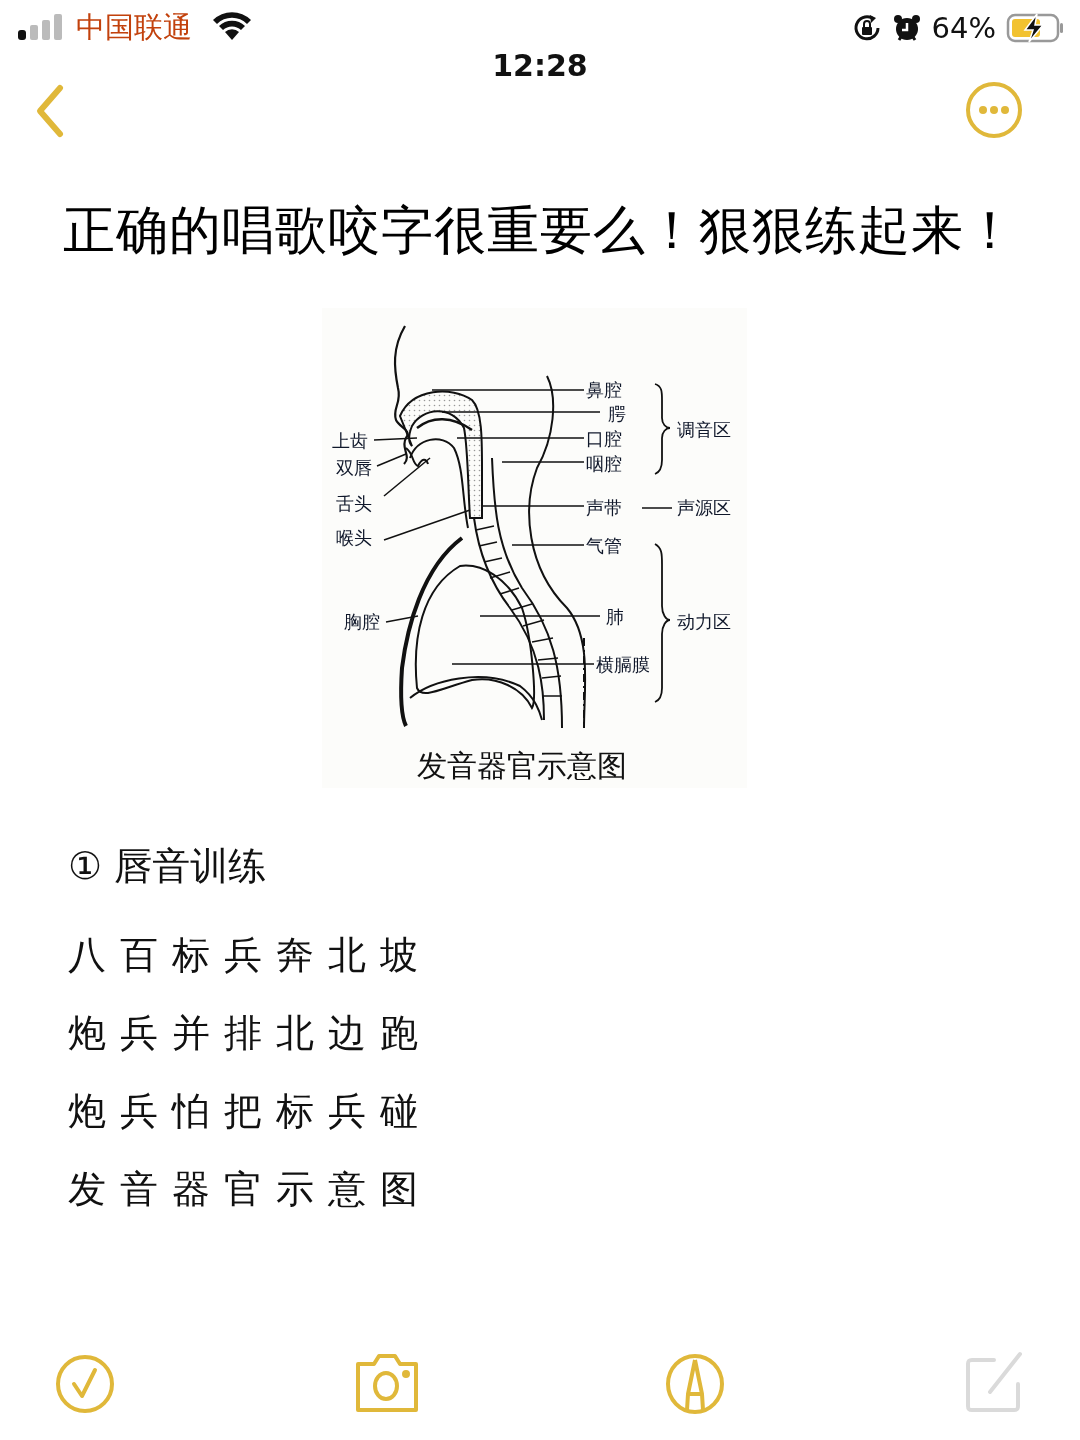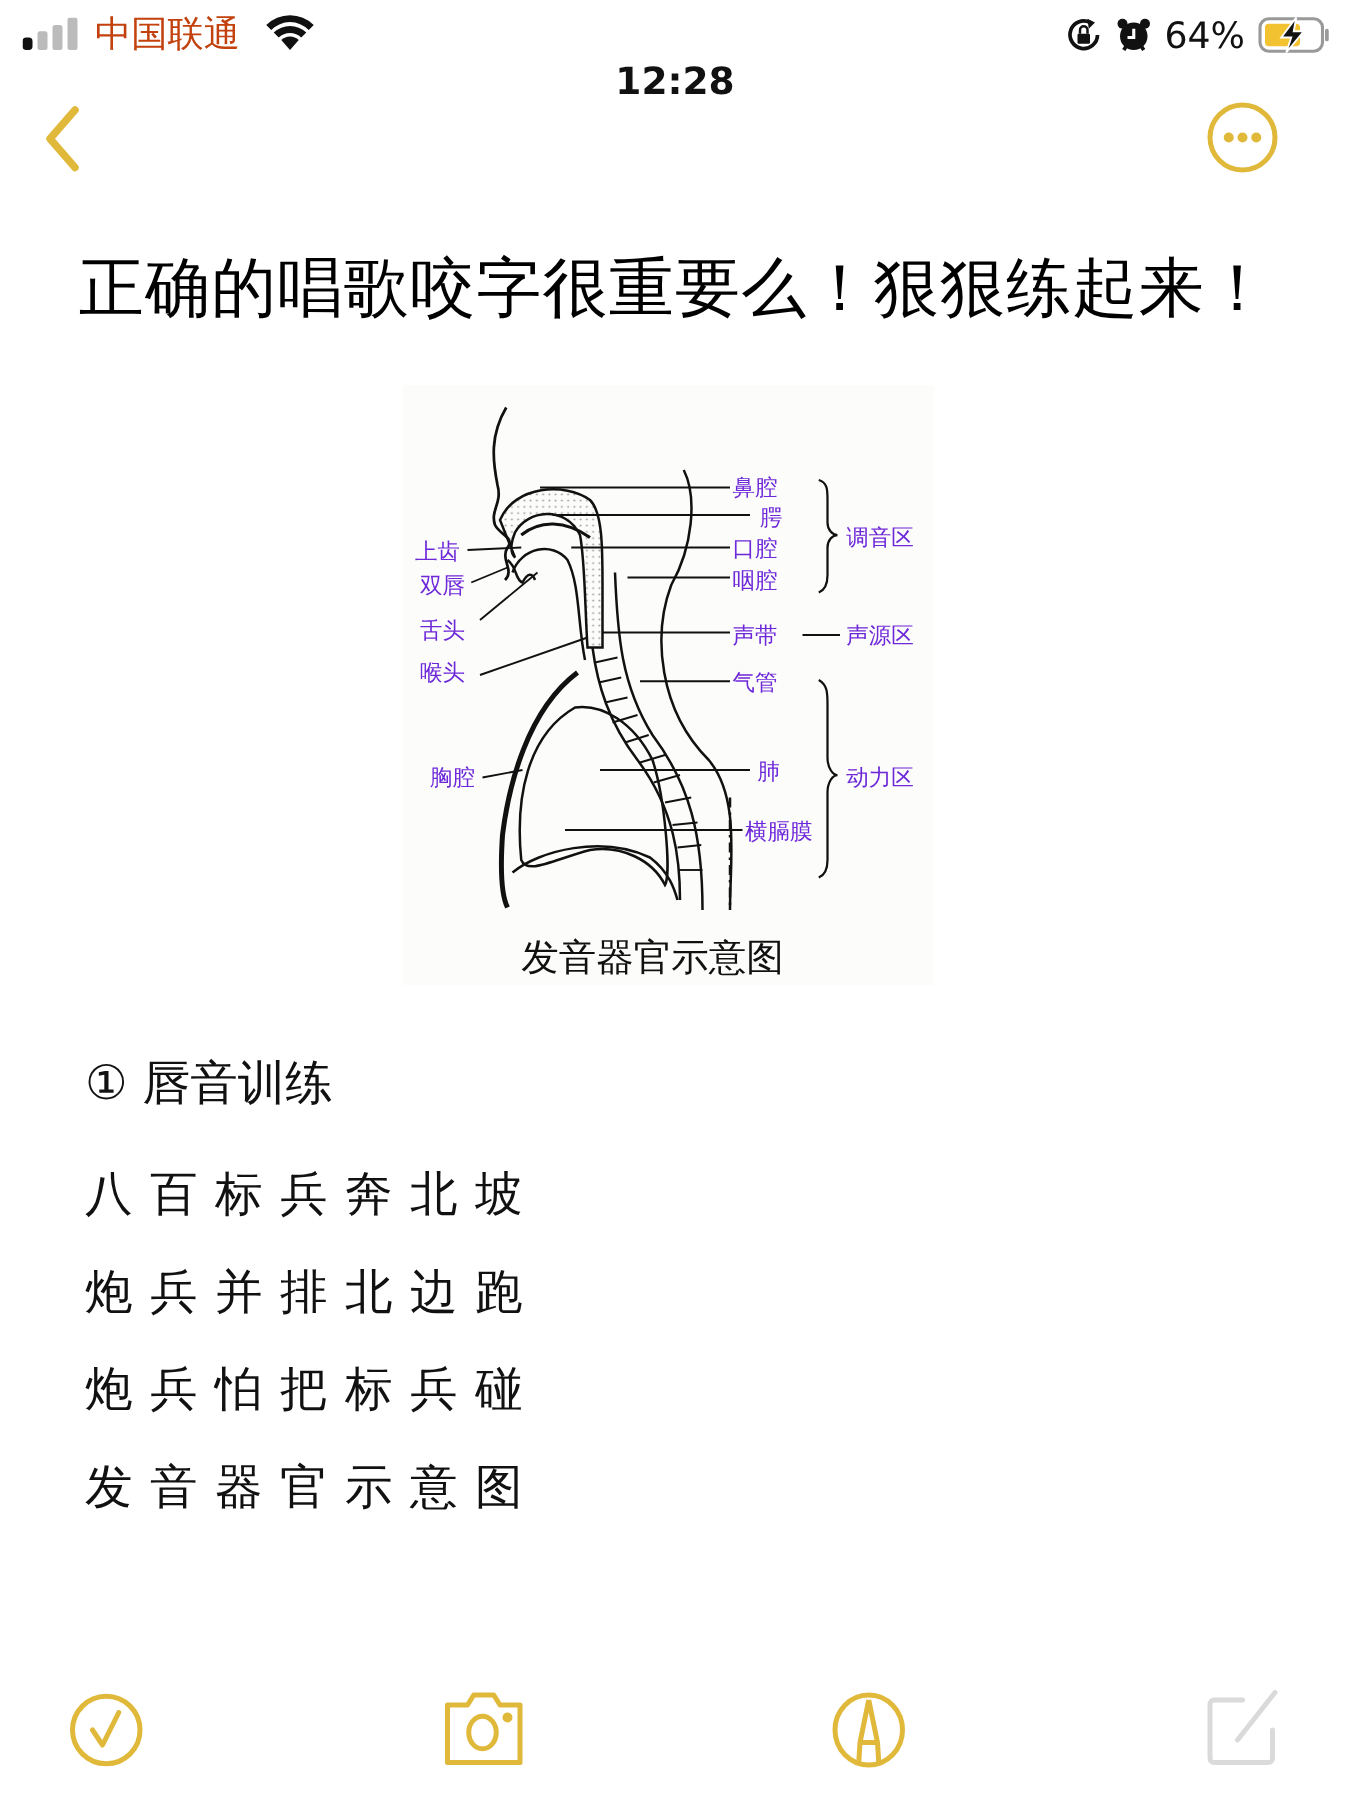--- a/index.html
+++ b/index.html
@@ -20,21 +20,21 @@
   .nav-back { position: absolute; left: 30px; top: 80px; width: 44px; height: 60px; cursor: pointer; }
   .nav-more { position: absolute; left: 964px; top: 80px; width: 60px; height: 60px; cursor: pointer; }
 
   
   .note-title { position: absolute; left: 0; top: 196px; width: 1080px; text-align: center; font-size: 52px; font-weight: normal; letter-spacing: 1px; color: #000; }
 
   
   .diagram { position: absolute; left: 322px; top: 308px; width: 425px; height: 480px; background: #fcfcfa; }
   .diagram svg { position: absolute; left: 0; top: 0; }
   .diagram-caption { position: absolute; left: 0; top: 438px; width: 400px; text-align: center; font-size: 30px; color: #111; }
-  .lbl { position: absolute; font-family: "DejaVu Serif", "Liberation Serif", serif; font-size: 18px; color: #6d28d9; white-space: nowrap; }
+  .lbl { position: absolute; font-family: "DejaVu Serif", "Liberation Serif", serif; font-size: 18px; color: #0f172a; white-space: nowrap; }
 
   
   .body-text { position: absolute; left: 68px; top: 838px; width: 960px; }
   .section-head { font-size: 38px; color: #111; height: 56px; line-height: 56px; }
   .verse { font-size: 38px; letter-spacing: 14px; color: #111; height: 78px; line-height: 78px; }
   .verse-first { margin-top: 22px; }
   .note { font-size: 36px; color: #111; margin-left: -2px; height: 78px; line-height: 78px; }
 
   
   .toolbar { position: absolute; left: 0; top: 1348px; width: 1080px; height: 80px; }

